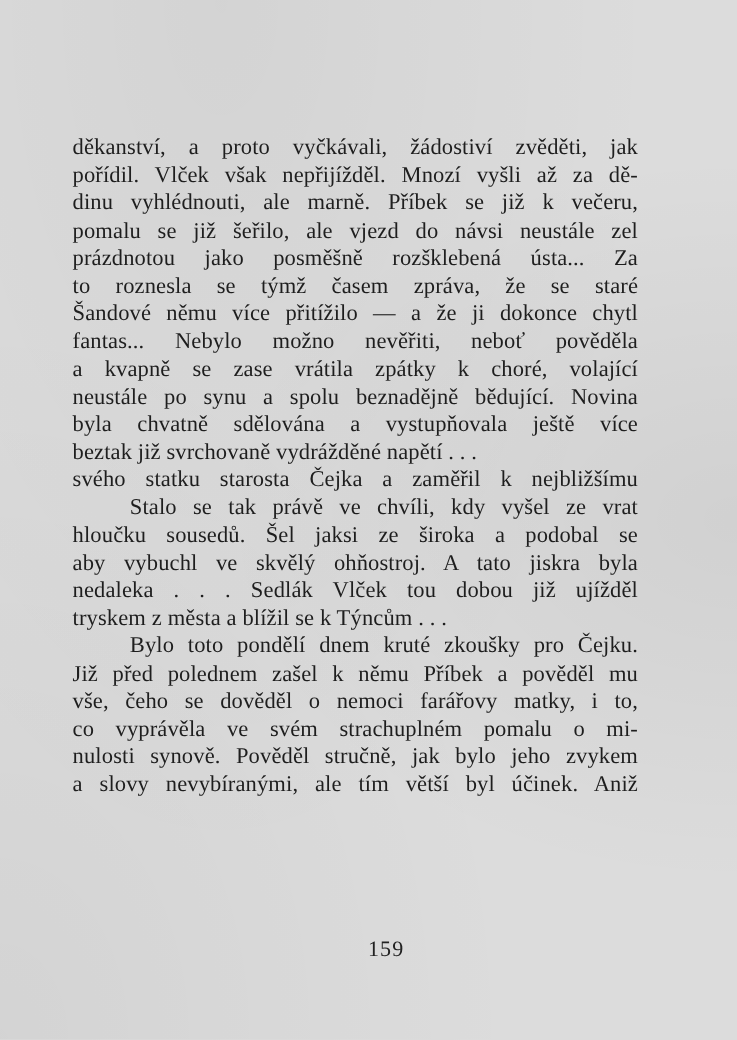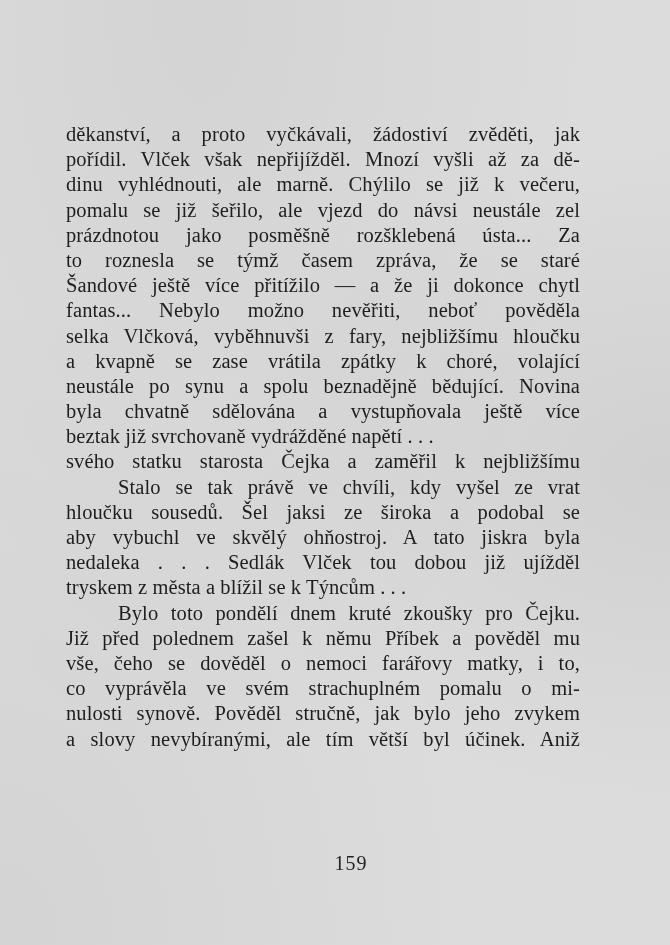--- a/index.html
+++ b/index.html
@@ -43,27 +43,26 @@
     letter-spacing: 1px;
   }
 </style>
 </head>
 <body>
 
 <div class="page">
   <div class="text-block">
     <span class="line">děkanství, a proto vyčkávali, žádostiví zvěděti, jak</span>
     <span class="line">pořídil. Vlček však nepřijížděl. Mnozí vyšli až za dě-</span>
-    <span class="line">dinu vyhlédnouti, ale marně. Chýlilo se již k večeru,</span>
+    <span class="line">dinu vyhlédnouti, ale marně. Příbek se již k večeru,</span>
     <span class="line">pomalu se již šeřilo, ale vjezd do návsi neustále zel</span>
     <span class="line">prázdnotou jako posměšně rozšklebená ústa... Za</span>
     <span class="line">to roznesla se týmž časem zpráva, že se staré</span>
-    <span class="line">Šandové ještě více přitížilo — a že ji dokonce chytl</span>
+    <span class="line">Šandové němu více přitížilo — a že ji dokonce chytl</span>
     <span class="line">fantas... Nebylo možno nevěřiti, neboť pověděla</span>
-    <span class="line">selka Vlčková, vyběhnuvši z fary, nejbližšímu hloučku</span>
     <span class="line">a kvapně se zase vrátila zpátky k choré, volající</span>
     <span class="line">neustále po synu a spolu beznadějně bědující. Novina</span>
     <span class="line">byla chvatně sdělována a vystupňovala ještě více</span>
     <span class="line last">beztak již svrchovaně vydrážděné napětí . . .</span>
     <span class="line">svého statku starosta Čejka a zaměřil k nejbližšímu</span>
     <span class="line indent">Stalo se tak právě ve chvíli, kdy vyšel ze vrat</span>
     <span class="line">hloučku sousedů. Šel jaksi ze široka a podobal se</span>
     <span class="line">aby vybuchl ve skvělý ohňostroj. A tato jiskra byla</span>
     <span class="line">nedaleka . . . Sedlák Vlček tou dobou již ujížděl</span>
     <span class="line last">tryskem z města a blížil se k Týncům . . .</span>

